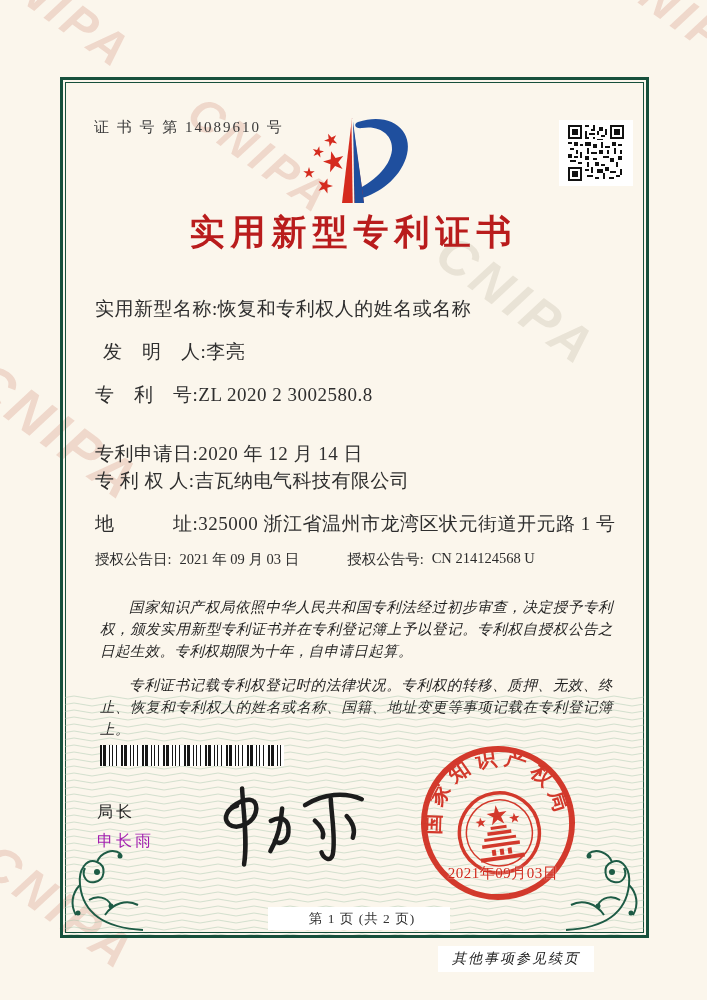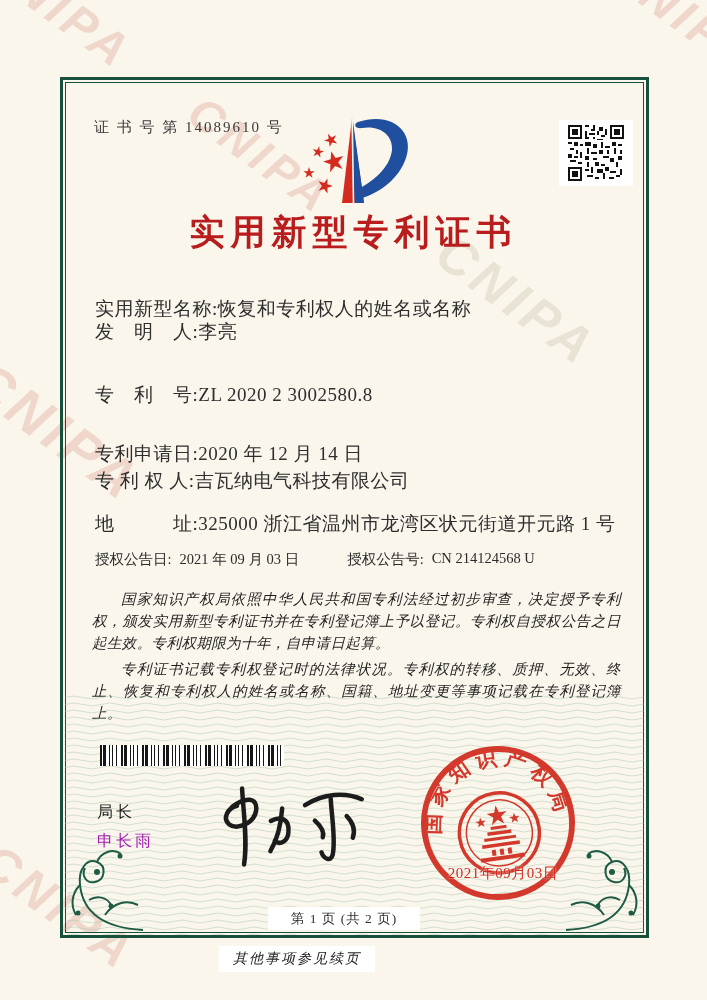--- a/index.html
+++ b/index.html
@@ -43,21 +43,21 @@
   .field-value{white-space:pre;}
   .grant-row{position:absolute; left:95px; top:550px; width:530px; display:flex; font-size:14.5px;}
   .grant-pair{display:flex; white-space:pre;}
   .grant-pair .field-label{flex:0 0 auto; margin-right:8px;}
   .pair-2{margin-left:48px;}
   .body-text{
     position:absolute; left:88px; top:584px; width:537px;
     font-size:14.5px; line-height:22px; font-style:italic; color:#1f1f1f;
     letter-spacing:0.4px;
   }
-  .body-text p{margin:4px; text-indent:2em; text-align:justify;}
+  .body-text p{margin:12px; text-indent:2em; text-align:justify;}
   .guilloche{
     position:absolute; left:65px; top:694px; width:579px; height:241px;
     overflow:hidden;
   }
   .guilloche svg.waves{position:absolute; left:0; top:0;}
   .flourish{position:absolute; bottom:2px;}
   .flourish.left{left:2px;}
   .flourish.right{right:2px; transform:scaleX(-1);}
   .barcode{
     position:absolute; left:100px; top:745px; width:184px; height:21px;
@@ -72,26 +72,26 @@
   .signer-title{position:absolute; left:97px; top:802px; font-size:16px; letter-spacing:3px; color:#222;}
   .signer-name{position:absolute; left:97px; top:831px; font-size:16px; letter-spacing:3px; color:#a21caf;}
   .signature{position:absolute; left:203px; top:780px;}
   .seal{position:absolute; left:418px; top:743px;}
   .seal-date{
     position:absolute; left:428px; top:864px; width:150px; text-align:center;
     color:#d02a1c; font-weight:normal; font-size:15px; letter-spacing:0.5px;
     text-shadow:0 0 2px rgba(255,255,255,0.9);
   }
   .page-num-box{
-    position:absolute; left:268px; top:907px; width:152px; height:23px;
+    position:absolute; left:268px; top:907px; width:176px; height:23px;
     background:#ffffff; display:flex; align-items:center; justify-content:center;
-    font-size:13.5px; color:#333; letter-spacing:1px;
+    font-size:13.5px; color:#333; letter-spacing:1px;padding-left:6px;
   }
   .note{
-    position:absolute; left:0; top:946px; width:594px; text-align:center;
+    position:absolute; left:0; top:946px; width:594px; text-align:right;
   }
   .note span{
     display:inline-block; background:#ffffff; padding:4px 14px;
     font-size:14px; font-style:italic; color:#222; letter-spacing:2px;
   }
 </style>
 </head>
 <body>
 
 <div class="page">
@@ -199,21 +199,21 @@
       </g>
     </svg>
   </div>
 
   <div class="doc-title">实用新型专利证书</div>
 
   <div class="field-row" style="top:296px;">
     <span class="field-label">实用新型名称:</span>
     <span class="field-value">恢复和专利权人的姓名或名称</span>
   </div>
-  <div class="field-row" style="top:319px;">
+  <div class="field-row" style="top:339px;margin-left:8px;">
     <span class="field-label">发　明　人:</span>
     <span class="field-value">李亮</span>
   </div>
   <div class="field-row" style="top:382px;align-items:center;">
     <span class="field-label">专　利　号:</span>
     <span class="field-value">ZL 2020 2 3002580.8</span>
   </div>
   <div class="field-row" style="top:441px;text-align:center;">
     <span class="field-label">专利申请日:</span>
     <span class="field-value">2020 年 12 月 14 日</span>

